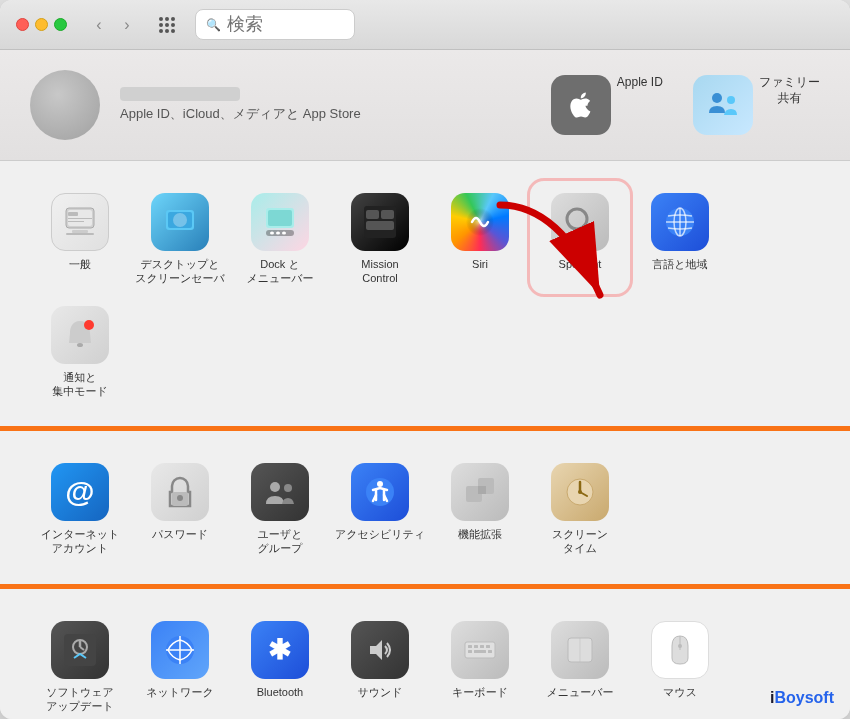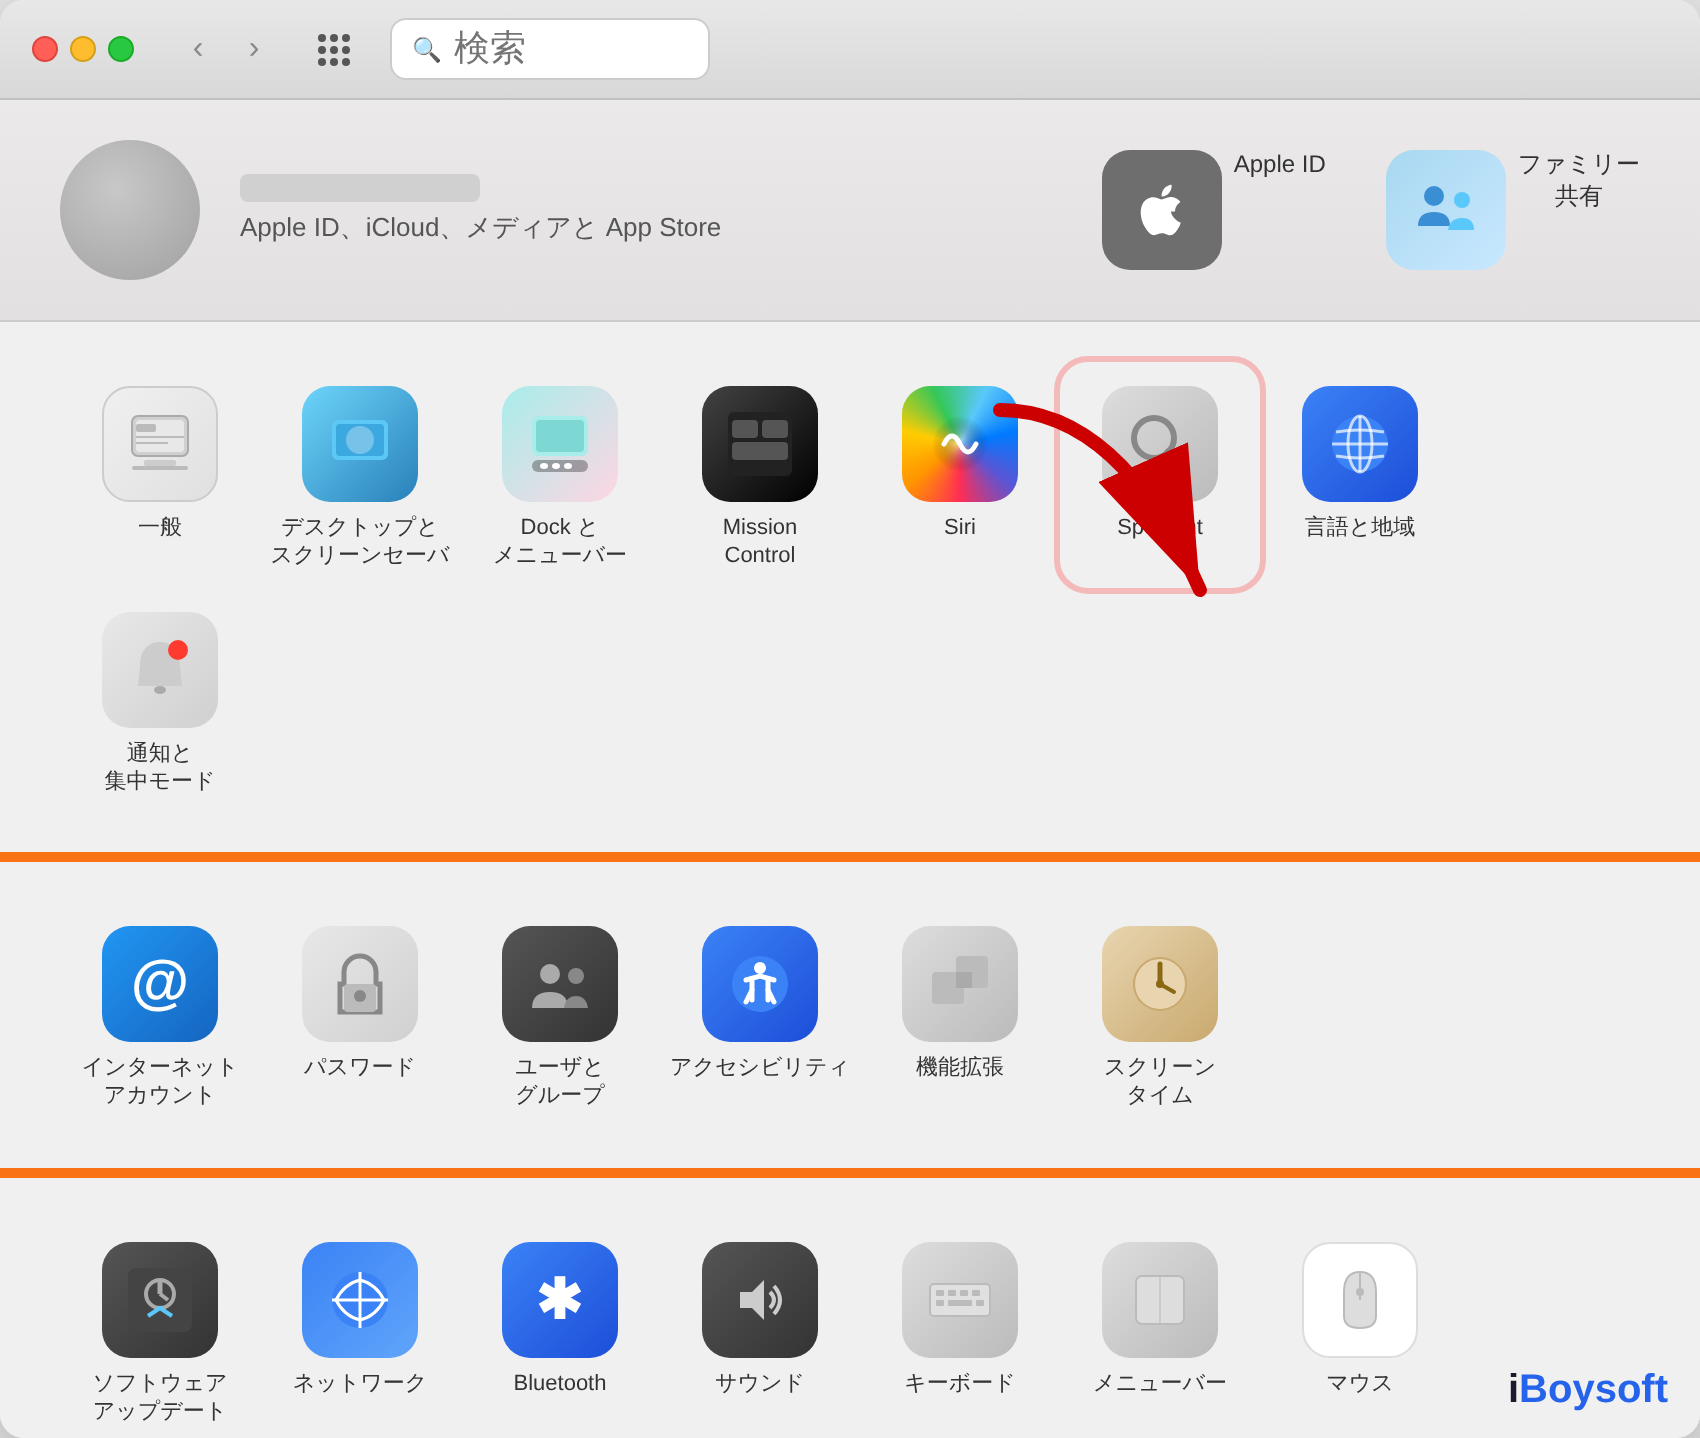--- a/index.html
+++ b/index.html
@@ -285,21 +285,21 @@
       height: 160px;
       pointer-events: none;
       z-index: 50;
     }
 
     
     .watermark {
       position: absolute;
       bottom: 12px;
       right: 16px;
-      font-size: 20px;
+      font-size: 16px;
       font-weight: 700;
       z-index: 10;
     }
 
     .watermark-i { color: #1a1a2e; }
     .watermark-boysoft { color: #2563eb; }
 
     
     .spotlight-highlight {
       outline: 3px solid rgba(255, 60, 60, 0.3);

